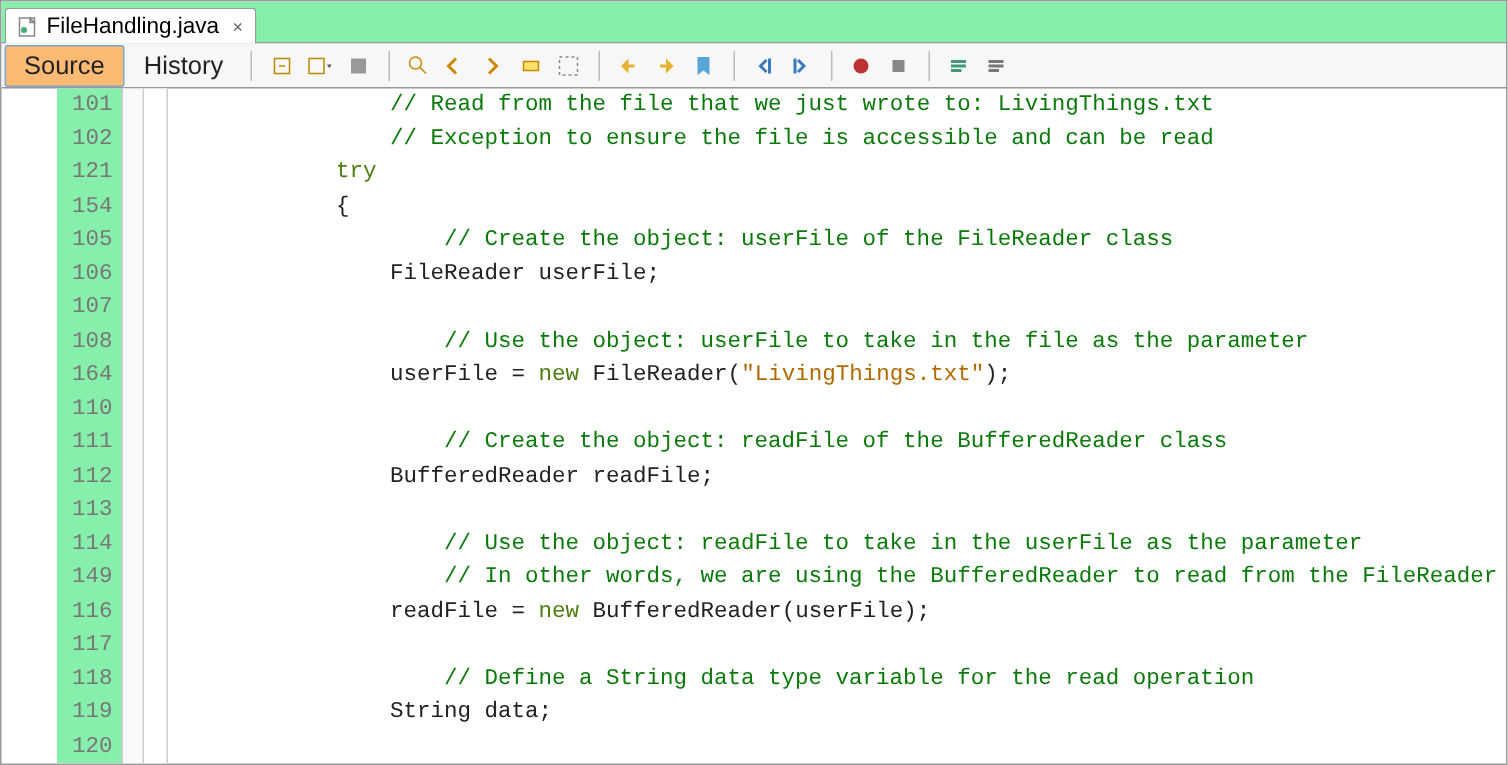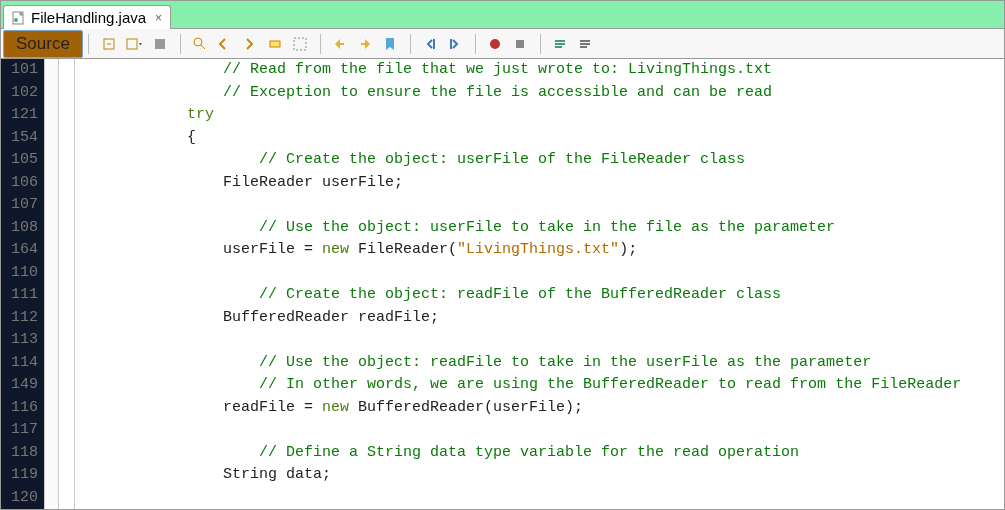--- a/index.html
+++ b/index.html
@@ -55,21 +55,21 @@
     gap: 0;
   }
   .view-btn {
     font-size: 17px;
     padding: 3px 12px;
     border: 1px solid transparent;
     border-radius: 2px;
     color: #222;
   }
   .view-btn.active {
-    background: #a16207;
+    background: #fdba74;
     border-color: #7aa6cb;
   }
   .toolbar-sep {
     width: 1px;
     height: 20px;
     background: #bbb;
     margin: 0 5px;
   }
   .tb-icons {
     display: flex;
@@ -87,28 +87,29 @@
   }
   .editor {
     display: flex;
     height: calc(100% - 58px);
     width: 100%;
     font-family: "Consolas", "Courier New", monospace;
     font-size: 15px;
     line-height: 22.5px;
   }
   .gutter {
-    background: #0f172a;
+    background: #86efac;
     color: #777;
     text-align: right;
     padding: 0 6px;
     border-right: 1px solid #ccc;
     user-select: none;
     width: 44px;
     flex-shrink: 0;
+    margin-left: 37px;
   }
   .gutter div { height: 22.5px; }
   .fold {
     width: 14px;
     border-right: 1px solid #ccc;
     background: #fafafa;
     flex-shrink: 0;
   }
   .marks {
     width: 16px;
@@ -140,20 +141,21 @@
         <circle cx="4" cy="9" r="2" fill="#4a7"></circle>
       </svg>
     </span>
     <span>FileHandling.java</span>
     <span class="close-x">×</span>
   </div>
 </div>
 
 <div class="toolbar">
   <div class="view-btn active">Source</div>
+  <div class="view-btn">History</div>
   <div class="toolbar-sep"></div>
   <div class="tb-icons" id="tb-icons">
       <div class="tb-icon">
         <svg width="16" height="16">
           <rect x="2" y="3" width="10" height="10" fill="none" stroke="#b80"></rect>
           <path d="M5 8h4" stroke="#b80"></path>
         </svg>
       </div>
       <div class="tb-icon">
         <svg width="20" height="16">

